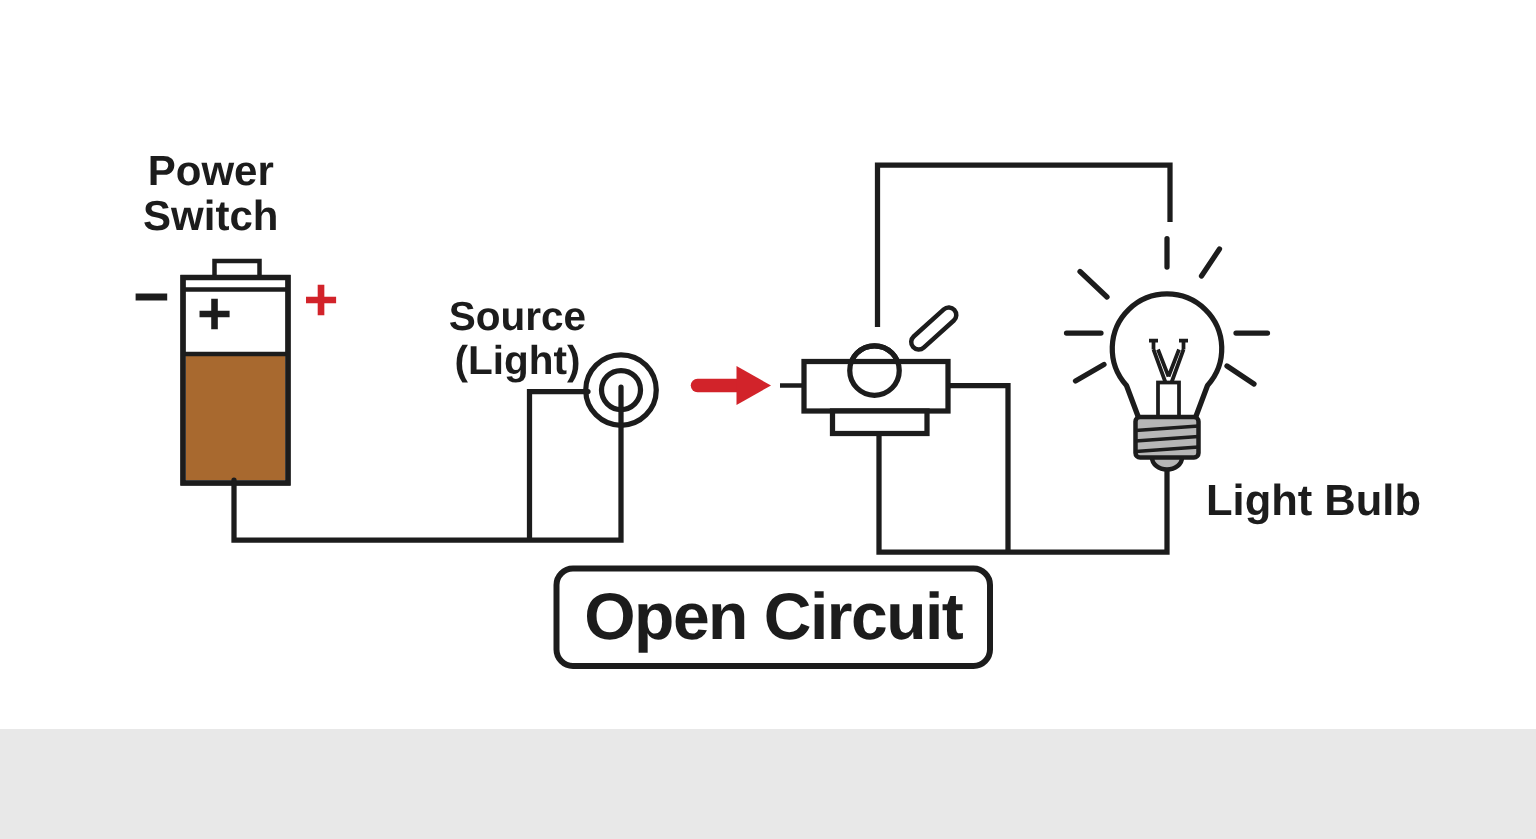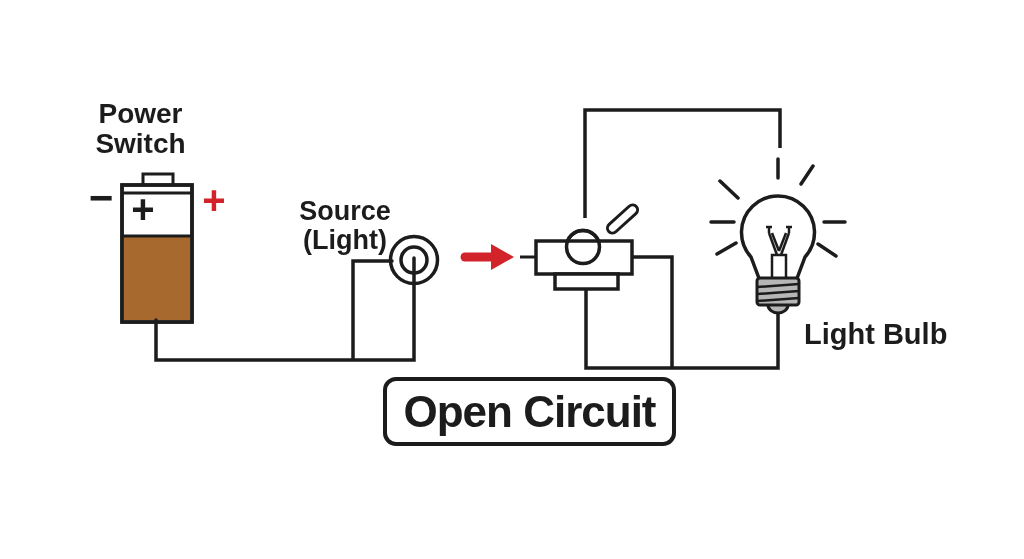--- a/index.html
+++ b/index.html
@@ -6,21 +6,21 @@
     --ink:#1c1c1c;
     --red:#d2232a;
     --battery_brown:#a8692f;
     --bulb_base_gray:#b6b6b6;
     --background:#ffffff;
   }
   html,body{margin:0;padding:0;}
   body{background:#e8e8e8;font-family:"Liberation Sans", sans-serif;}
   .stage{
     position:relative;
-    width:1024px;height:559px;
+    width:1024px;height:486px;
     background:var(--background,#fff);
     overflow:hidden;
     margin:0 auto;
   }
   .stage svg{position:absolute;left:0;top:0;}
   .lbl{
     position:absolute;
     color:var(--ink,#1c1c1c);
     font-weight:bold;
     white-space:nowrap;
@@ -33,21 +33,21 @@
     position:absolute;
     font-weight:bold;
     transform:translate(-50%,-54%);
     line-height:1;
   }
   .sym-minus{left:101px;top:200px;font-size:42px;color:var(--ink,#1c1c1c);}
   .sym-plus-red{left:214px;top:202px;font-size:40px;color:var(--red,#d2232a);}
   .sym-plus-batt{left:143px;top:211px;font-size:40px;color:var(--ink,#1c1c1c);}
   .caption-box{
     position:absolute;
-    left:383px;top:377px;width:293px;height:69px;
+    left:369px;top:377px;width:293px;height:69px;
     border:4px solid var(--ink,#1c1c1c);
     border-radius:13px;
     box-sizing:border-box;
     display:flex;align-items:center;justify-content:center;
     background:var(--background,#fff);
   }
   .caption-box span{
     font-size:44px;font-weight:bold;letter-spacing:-1px;
     color:var(--ink,#1c1c1c);
   }

